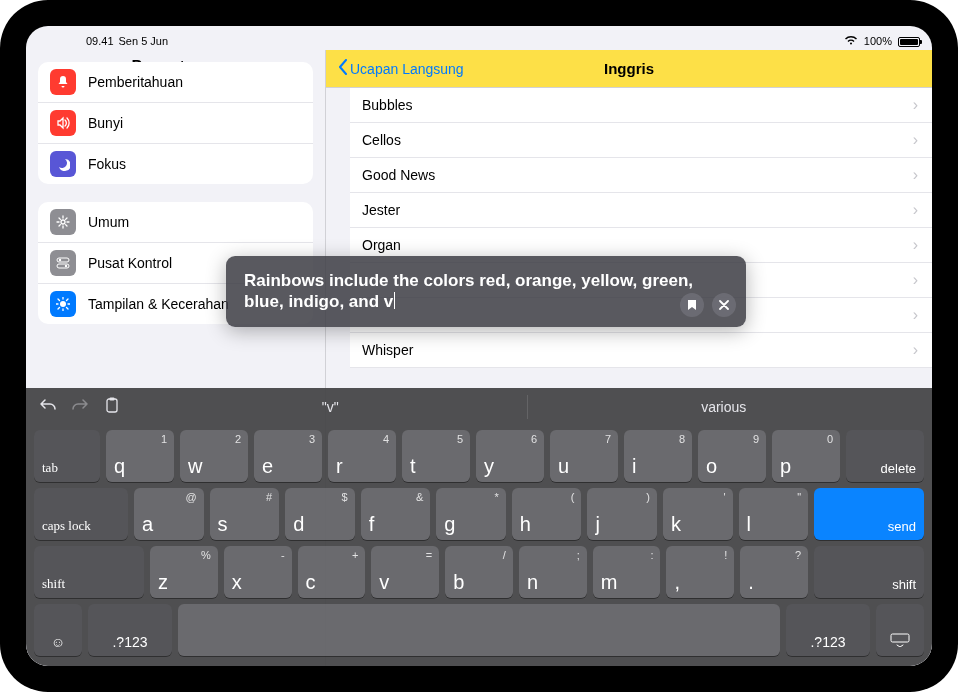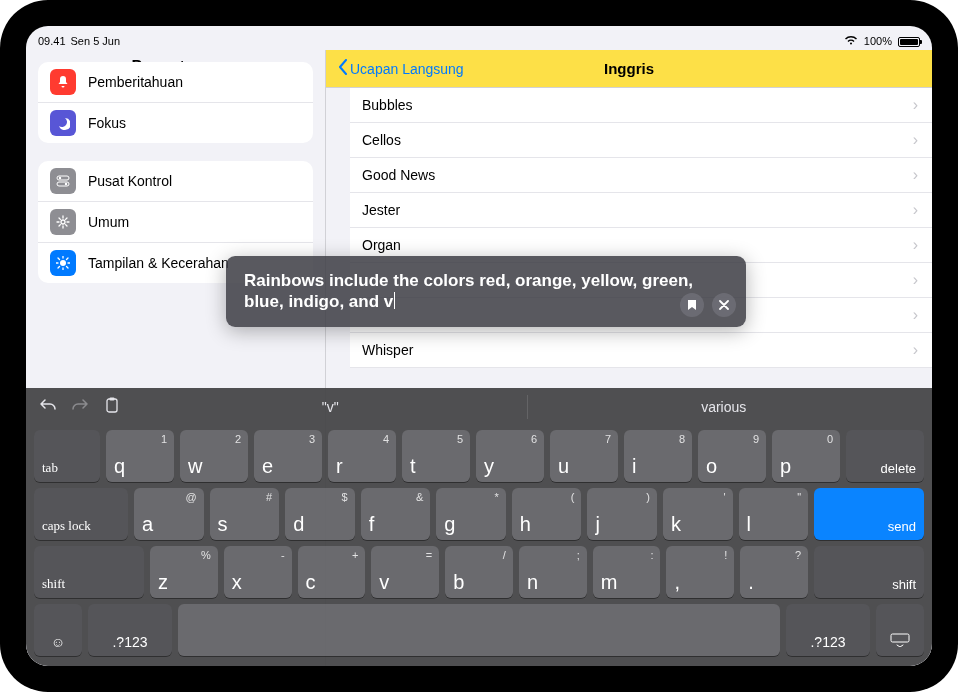--- a/index.html
+++ b/index.html
@@ -19,21 +19,21 @@
     overflow: hidden;
     position: relative;
   }
 
   
   .statusbar {
     position:absolute; top:6px; left:12px; right:12px; height:18px;
     display:flex; justify-content:space-between; align-items:center;
     font-size:11px; color:#000; font-weight:500;
   }
-  .statusbar .left { display:flex; gap:5px; align-items:center; }
+  .statusbar .left { display:flex; gap:5px; align-items:center;margin-left:48px; }
   .statusbar .right { display:flex; gap:6px; align-items:flex-end; }
   .battery {
     width:22px; height:10px; border:1px solid #000; border-radius:2px; position:relative;
   }
   .battery::after { content:""; position:absolute; right:-3px; top:2px; width:2px; height:4px; background:#000; border-radius:0 1px 1px 0; }
   .battery .fill { position:absolute; left:1px; top:1px; bottom:1px; right:1px; background:#000; border-radius:1px; }
 
   .main {
     position:absolute; top:24px; left:0; right:0; bottom:0;
     display:flex;
@@ -220,48 +220,56 @@
         <div class="sidebar-group cutoff-top" id="sg1">
             <div class="sidebar-item">
               <span class="icon bg-red">
                 <svg width="14" height="14" viewBox="0 0 14 14">
                   <path d="M7 1a3 3 0 013 3v3l1.5 2H2.5L4 7V4a3 3 0 013-3zM5.5 11a1.5 1.5 0 003 0" fill="#fff"></path>
                 </svg>
               </span>
               <span>Pemberitahuan</span>
             </div>
             <div class="sidebar-item">
+              <span class="icon bg-red">
+                <svg width="14" height="14" viewBox="0 0 14 14">
+                  <path d="M2 5h2l3-3v10L4 9H2V5zM9 4a4 4 0 010 6M11 2a7 7 0 010 10" stroke="#fff" fill="none" stroke-width="1.3" stroke-linecap="round"></path>
+                </svg>
+              </span>
+              <span>Bunyi</span>
+            </div>
+            <div class="sidebar-item">
               <span class="icon bg-indigo">
                 <svg width="14" height="14" viewBox="0 0 14 14">
                   <path d="M9 2a6 6 0 11-6 8 5 5 0 006-8z" fill="#fff"></path>
                 </svg>
               </span>
               <span>Fokus</span>
             </div>
           </div>
         <div class="sidebar-group" id="sg2">
+            <div class="sidebar-item">
+              <span class="icon bg-gray">
+                <svg width="14" height="14" viewBox="0 0 14 14">
+                  <circle cx="7" cy="7" r="2" fill="none" stroke="#fff" stroke-width="1.3"></circle>
+                  <path d="M7 1v2M7 11v2M1 7h2M11 7h2M3 3l1.4 1.4M9.6 9.6L11 11M11 3L9.6 4.4M4.4 9.6L3 11" stroke="#fff" stroke-width="1.3" stroke-linecap="round"></path>
+                </svg>
+              </span>
+              <span>Umum</span>
+            </div>
             <div class="sidebar-item">
               <span class="icon bg-gray">
                 <svg width="14" height="14" viewBox="0 0 14 14">
                   <rect x="1" y="2" width="12" height="4" rx="2" fill="none" stroke="#fff"></rect>
                   <circle cx="4" cy="4" r="1.2" fill="#fff"></circle>
                   <rect x="1" y="8" width="12" height="4" rx="2" fill="none" stroke="#fff"></rect>
                   <circle cx="10" cy="10" r="1.2" fill="#fff"></circle>
                 </svg>
               </span>
               <span>Pusat Kontrol</span>
-            </div>
-            <div class="sidebar-item">
-              <span class="icon bg-gray">
-                <svg width="14" height="14" viewBox="0 0 14 14">
-                  <circle cx="7" cy="7" r="2" fill="none" stroke="#fff" stroke-width="1.3"></circle>
-                  <path d="M7 1v2M7 11v2M1 7h2M11 7h2M3 3l1.4 1.4M9.6 9.6L11 11M11 3L9.6 4.4M4.4 9.6L3 11" stroke="#fff" stroke-width="1.3" stroke-linecap="round"></path>
-                </svg>
-              </span>
-              <span>Umum</span>
             </div>
             <div class="sidebar-item">
               <span class="icon bg-blue">
                 <svg width="14" height="14" viewBox="0 0 14 14">
                   <circle cx="7" cy="7" r="3" fill="#fff"></circle>
                   <path d="M7 0v2M7 12v2M0 7h2M12 7h2M2 2l1.5 1.5M10.5 10.5L12 12M12 2l-1.5 1.5M3.5 10.5L2 12" stroke="#fff" stroke-width="1.3" stroke-linecap="round"></path>
                 </svg>
               </span>
               <span>Tampilan &amp; Kecerahan</span>
             </div>

